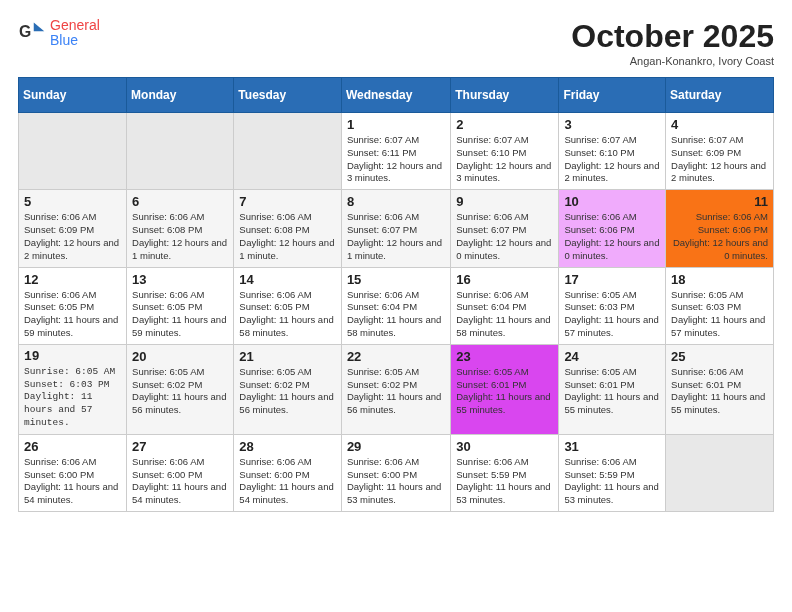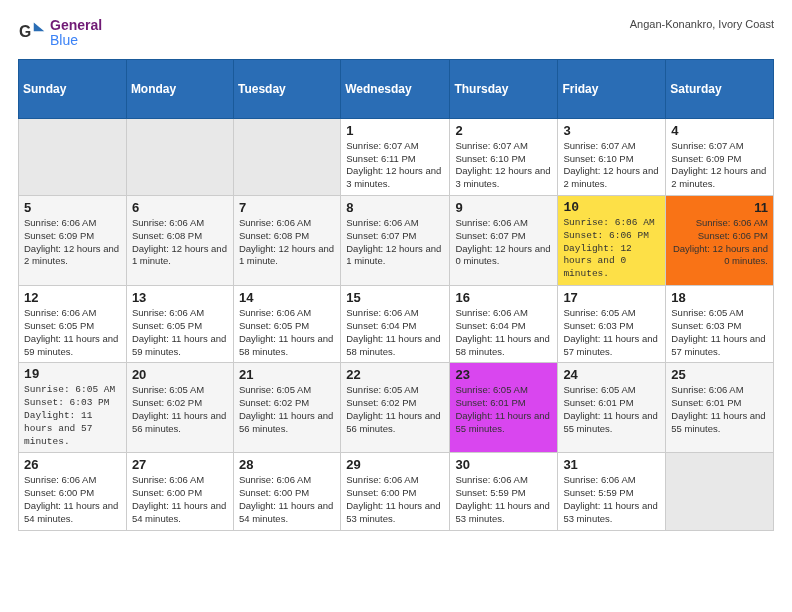--- a/index.html
+++ b/index.html
@@ -46,21 +46,21 @@
     .calendar {
       width: 100%;
       border-collapse: collapse;
       border: 1px solid #ccc;
     }
     .calendar th {
       background: #2a6db5;
       color: #fff;
       font-size: 12px;
       font-weight: bold;
-      padding: 22px 4px;
+      padding: 10px 4px;
       text-align: left;
       border: 1px solid #1a5a9a;
     }
     .calendar td {
       vertical-align: top;
       border: 1px solid #ccc;
       padding: 4px 5px;
       width: 113px;
       min-height: 80px;
       background: #fff;
@@ -88,25 +88,26 @@
   <div class="header-area">
     <div class="logo">
       <svg class="logo-icon" viewBox="0 0 32 32">
         <rect x="0" y="0" width="32" height="32" fill="none"></rect>
 
         <text x="1" y="20" font-size="18" font-weight="bold" fill="#333" font-family="Arial">G</text>
 
         <polygon points="18,4 30,14 18,14" fill="#2a6db5"></polygon>
       </svg>
       <div class="logo-text">
-        <div style="font-size:14px;font-weight:bold;color:#701a75;line-height:1.1;">General</div>
+        <div style="font-size:14px;font-weight:normal;color:#ef4444;line-height:1.1;">General</div>
         <div style="font-size:14px;font-weight:normal;color:#3b82f6;line-height:1.1;">Blue</div>
       </div>
     </div>
     <div class="title-area">
+      <div class="month-title">October 2025</div>
       <div class="location-title">Angan-Konankro, Ivory Coast</div>
     </div>
   </div>
 
   <table class="calendar">
     <thead>
       <tr>
         <th>Sunday</th>
         <th>Monday</th>
         <th>Tuesday</th>
@@ -170,21 +171,21 @@
             <div class="day-info" style="white-space: pre-line;">Sunrise: 6:06 AM
 Sunset: 6:07 PM
 Daylight: 12 hours and 1 minute.</div>
           </td>
           <td style="background: rgb(245, 245, 245);">
             <span class="day-number">9</span>
             <div class="day-info" style="white-space: pre-line;">Sunrise: 6:06 AM
 Sunset: 6:07 PM
 Daylight: 12 hours and 0 minutes.</div>
           </td>
-          <td style="background: #fde047; font-family: Liberation Mono, monospace;">
+          <td style="background: #f0abfc;">
             <span class="day-number">10</span>
             <div class="day-info" style="white-space: pre-line;">Sunrise: 6:06 AM
 Sunset: 6:06 PM
 Daylight: 12 hours and 0 minutes.</div>
           </td>
           <td style="background: #f97316; text-align: right;">
             <span class="day-number">11</span>
             <div class="day-info" style="white-space: pre-line;">Sunrise: 6:06 AM
 Sunset: 6:06 PM
 Daylight: 12 hours and 0 minutes.</div>

